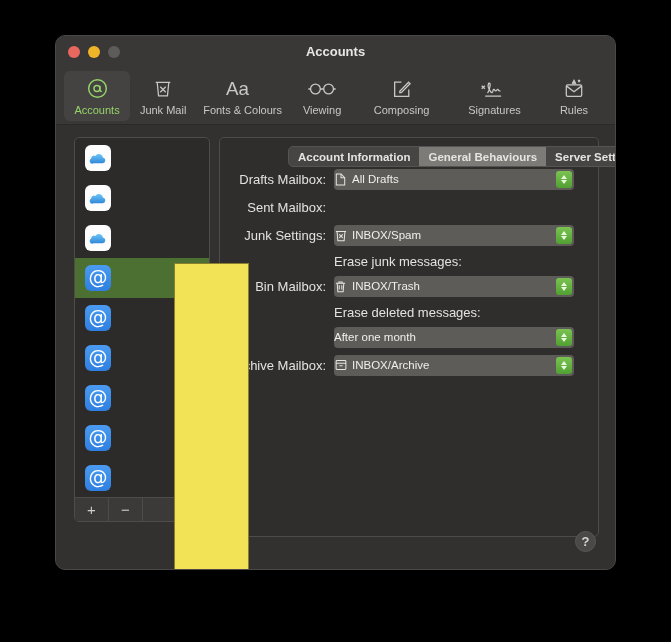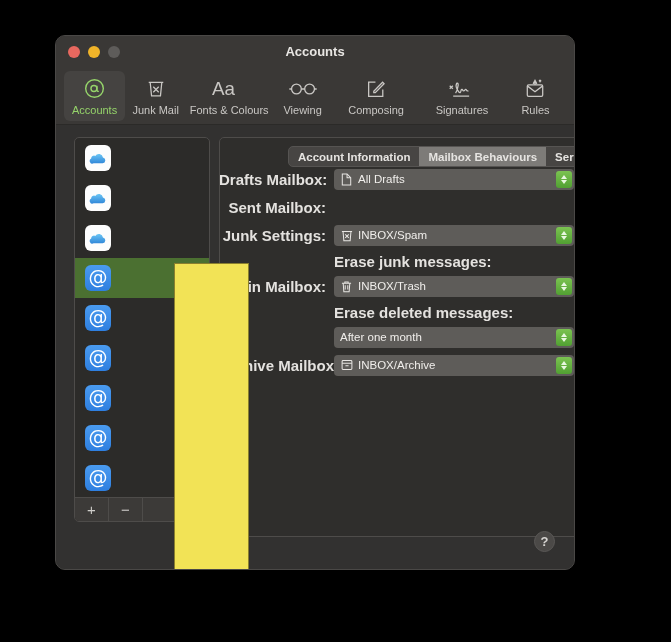--- a/index.html
+++ b/index.html
@@ -7,21 +7,21 @@
     width: 671px; height: 642px;
     background: #000;
     font-family: "Liberation Sans", sans-serif;
     overflow: hidden;
   }
 
   
   #window {
     position: absolute;
     left: 55px; top: 35px;
-    width: 520px; height: 535px;
+    width: 561px; height: 535px;
     background: #333230;
     border-radius: 10px;
     border: 1px solid #4a4846;
     overflow: hidden;
   }
 
   
   #titlebar {
     position: relative;
     height: 32px;
@@ -195,38 +195,37 @@
   .row {
     display: flex;
     align-items: center;
     height: 24px;
     margin-bottom: 4px;
   }
   .row-label {
     width: 115px;
     text-align: right;
     padding-right: 8px;
-    font-size: 15px;
-    font-weight: bold;
+    font-size: 13px;
+    font-weight: normal;
     color: #e4e2df;
     white-space: nowrap;
   }
   .row-label.span { width: auto; text-align: left; padding-right: 0; }
   .row.sublabel { height: 21px; margin-bottom: 2px; }
   .row.sublabel .pad { width: 115px; }
 
   .popup {
     position: relative;
     width: 240px;
     height: 21px;
     background: #5e5c59;
     border-radius: 4px;
     display: flex;
     align-items: center;
-    padding-left: 6px;
     gap: 5px;
     overflow: hidden;
   }
   .popup-text {
     font-size: 11.5px;
     color: #f0eeeb;
     white-space: nowrap;
   }
   .popup-icon { width: 13px; height: 13px; display: flex; align-items: center; justify-content: center; flex: 0 0 13px; }
   .popup-icon svg { display: block; }
@@ -451,21 +450,21 @@
         <div class="sbf-spacer"></div>
       </div>
     </div>
 
     <div id="redaction"></div>
 
     <div id="panel"></div>
 
     <div id="tabbar">
       <div class="tab">Account Information</div>
-      <div class="tab active">Mailbox Behaviours</div>
+      <div class="tab active">General Behaviours</div>
       <div class="tab">Server Settings</div>
     </div>
 
     <div id="form">
 
       <div class="row">
         <div class="row-label">Drafts Mailbox:</div>
         <div class="popup">
           <span class="popup-icon">
             <svg width="11" height="13" viewBox="0 0 12 14" fill="none" stroke="#e8e6e3" stroke-width="1.1">

